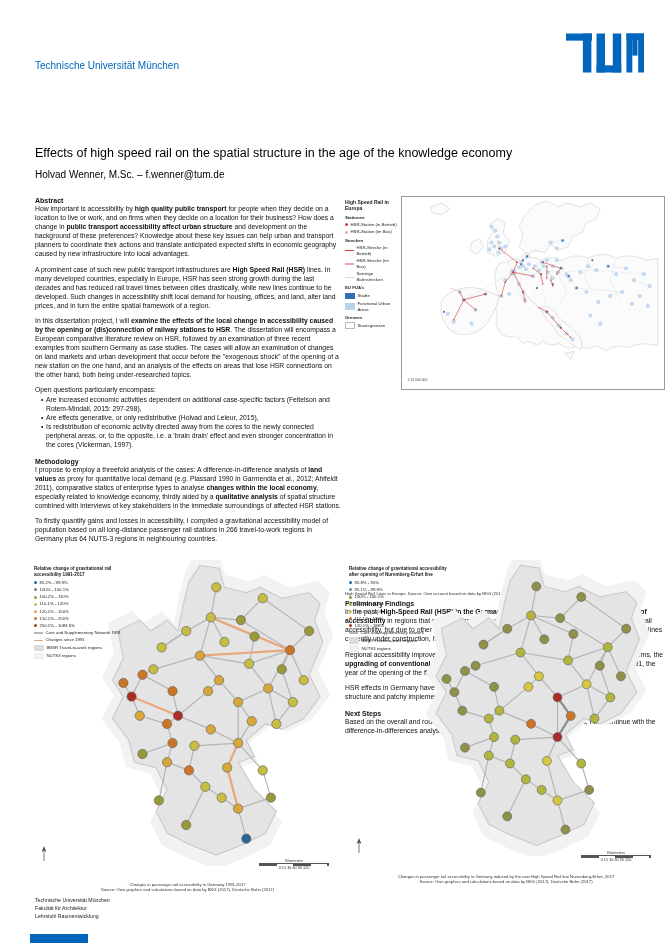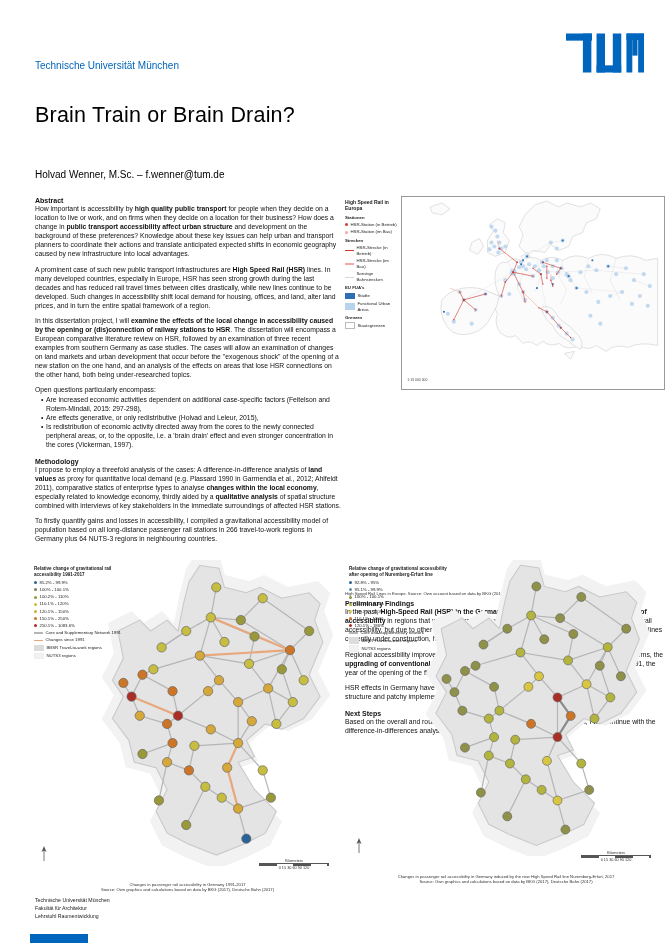--- a/index.html
+++ b/index.html
@@ -60,21 +60,21 @@
         <rect x="26" y="0" width="13" height="60"></rect>
       <rect x="47" y="0" width="13" height="60"></rect>
         <rect x="47" y="49" width="38" height="11"></rect>
         <rect x="72" y="0" width="13" height="60"></rect>
       <rect x="93" y="0" width="27" height="10"></rect>
         <rect x="93" y="0" width="9" height="60"></rect>
         <rect x="102" y="0" width="8" height="34"></rect>
         <rect x="111" y="0" width="9" height="60"></rect>
     </g>
   </svg>
-  <h1 class="poster-title">Brain Train or Brain Drain?</h1>
+  <h2 class="poster-subtitle">Effects of high speed rail on the spatial structure in the age of the knowledge economy</h2>
   <div class="author-line">Holvad Wenner, M.Sc. – f.wenner@tum.de</div>
 
   <div class="col-left">
     <h3 class="sec">Abstract</h3>
     <p><span>How important is accessibility by </span><span class="b">high quality public transport</span><span> for people when they decide on a location to live or work, and on firms when they decide on a location for their business? How does a change in </span><span class="b">public transport accessibility affect urban structure</span><span> and development on the background of these preferences? Knowledge about these key issues can help urban and transport planners to coordinate their actions and translate anticipated expected shifts in economic geography caused by new infrastructure into local advantages.</span></p>
     <p><span>A prominent case of such new public transport infrastructures are </span><span class="b">High Speed Rail (HSR)</span><span> lines. In many developed countries, especially in Europe, HSR has seen strong growth during the last decades and has reduced rail travel times between cities drastically, while new lines continue to be developed. Such changes in accessibility shift local demand for housing, offices, and land, alter land prices, and in turn the entire spatial framework of a region.</span></p>
     <p><span>In this dissertation project, I will </span><span class="b">examine the effects of the local change in accessibility caused by the opening or (dis)connection of railway stations to HSR</span><span>. The dissertation will encompass a European comparative literature review on HSR, followed by an examination of three recent examples from southern Germany as case studies. The cases will allow an examination of changes on land markets and urban development that occur before the "exogenous shock" of the opening of a new station on the one hand, and an analysis of the effects on areas that lose HSR connections on the other hand, both being under-researched topics.</span></p>
     <p style="margin-bottom:1px">Open questions particularly encompass:</p>
     <ul class="oq">
 

